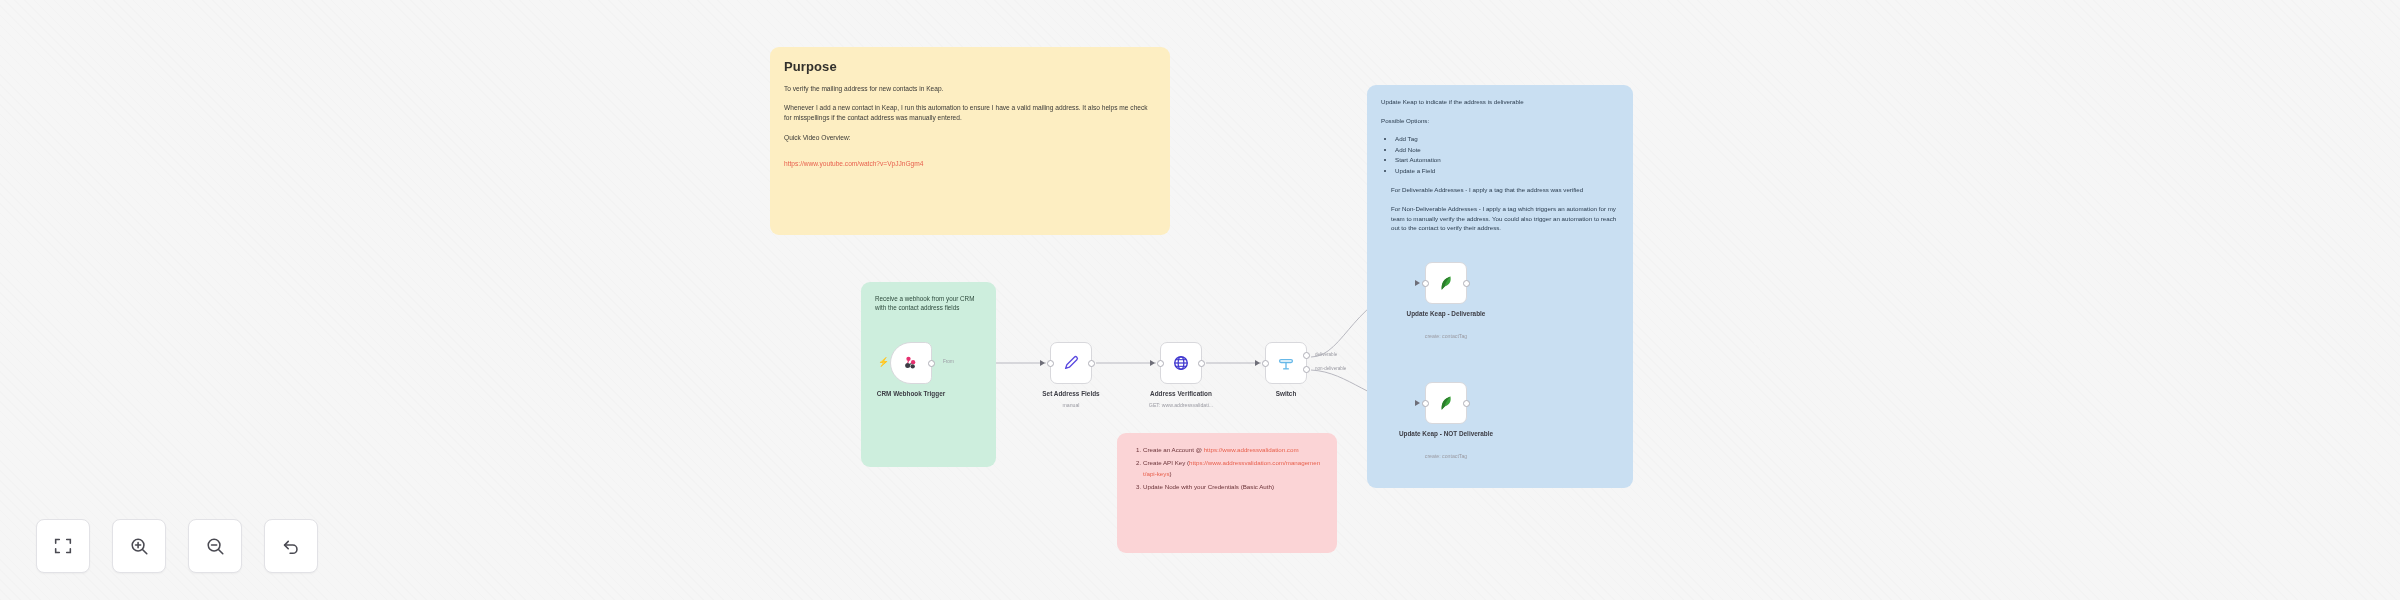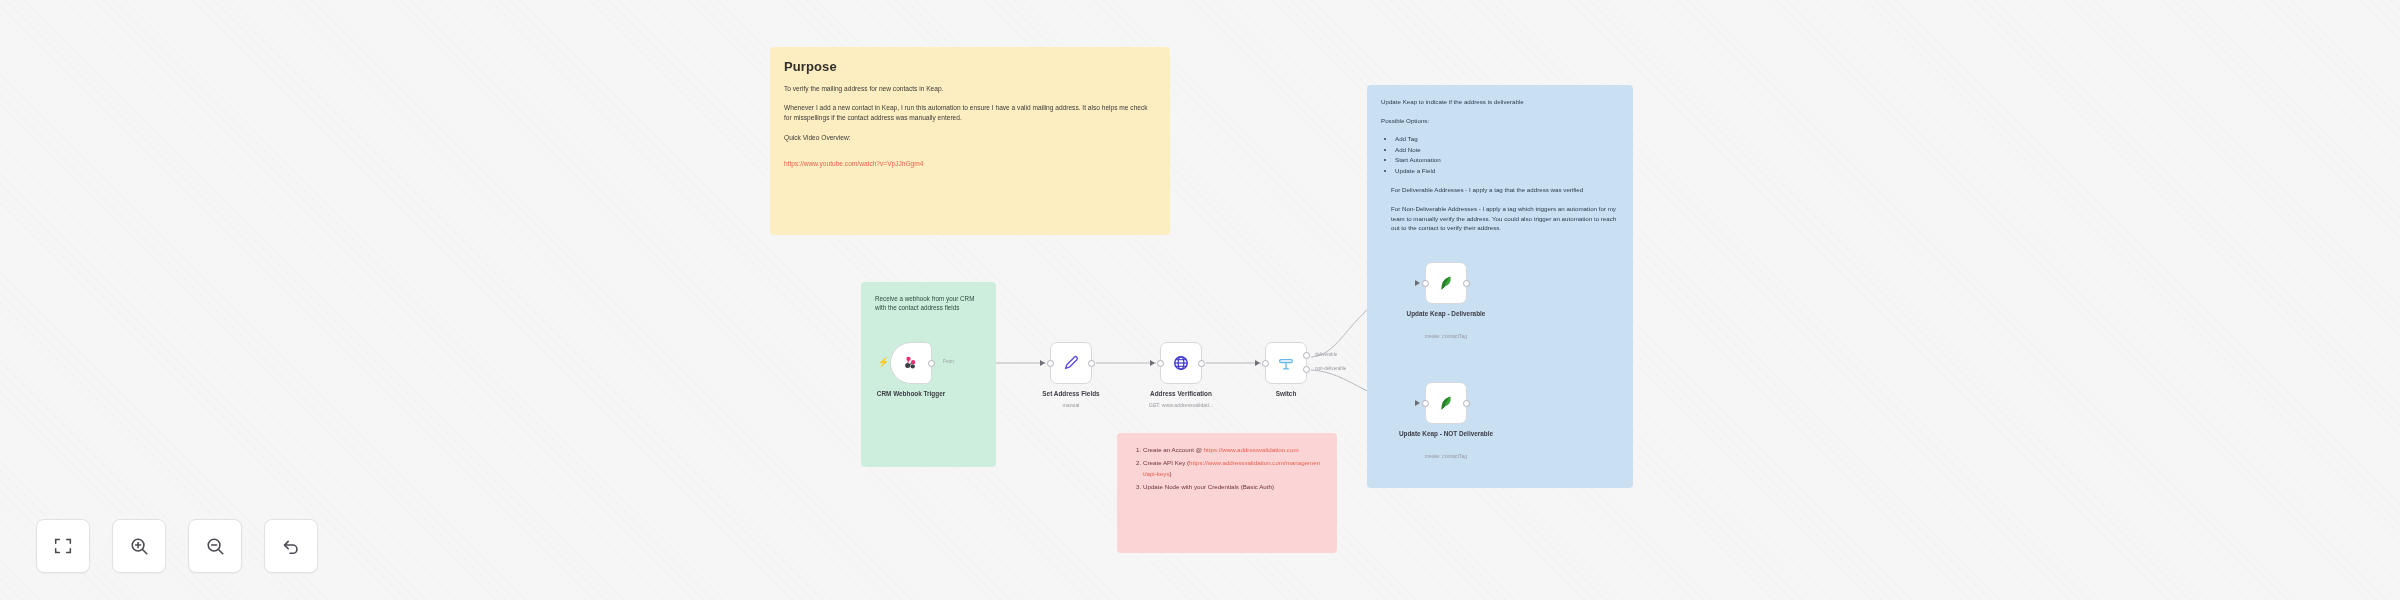--- a/index.html
+++ b/index.html
@@ -12,21 +12,21 @@
     position: relative;
     width: 2400px; height: 600px;
     background-color: #f6f6f6;
     background-image:
       repeating-linear-gradient(45deg, rgba(0,0,0,0.012) 0 1px, transparent 1px 7px);
   }
 
   
   .note {
     position: absolute;
-    border-radius: 4px;
+    border-radius: 9px;
     overflow: hidden;
   }
   .note-inner { padding: 12px 14px; }
   .note h3 {
     font-size: 13px;
     font-weight: 700;
     color: #32302c;
     margin-bottom: 10px;
     letter-spacing: .1px;
   }

